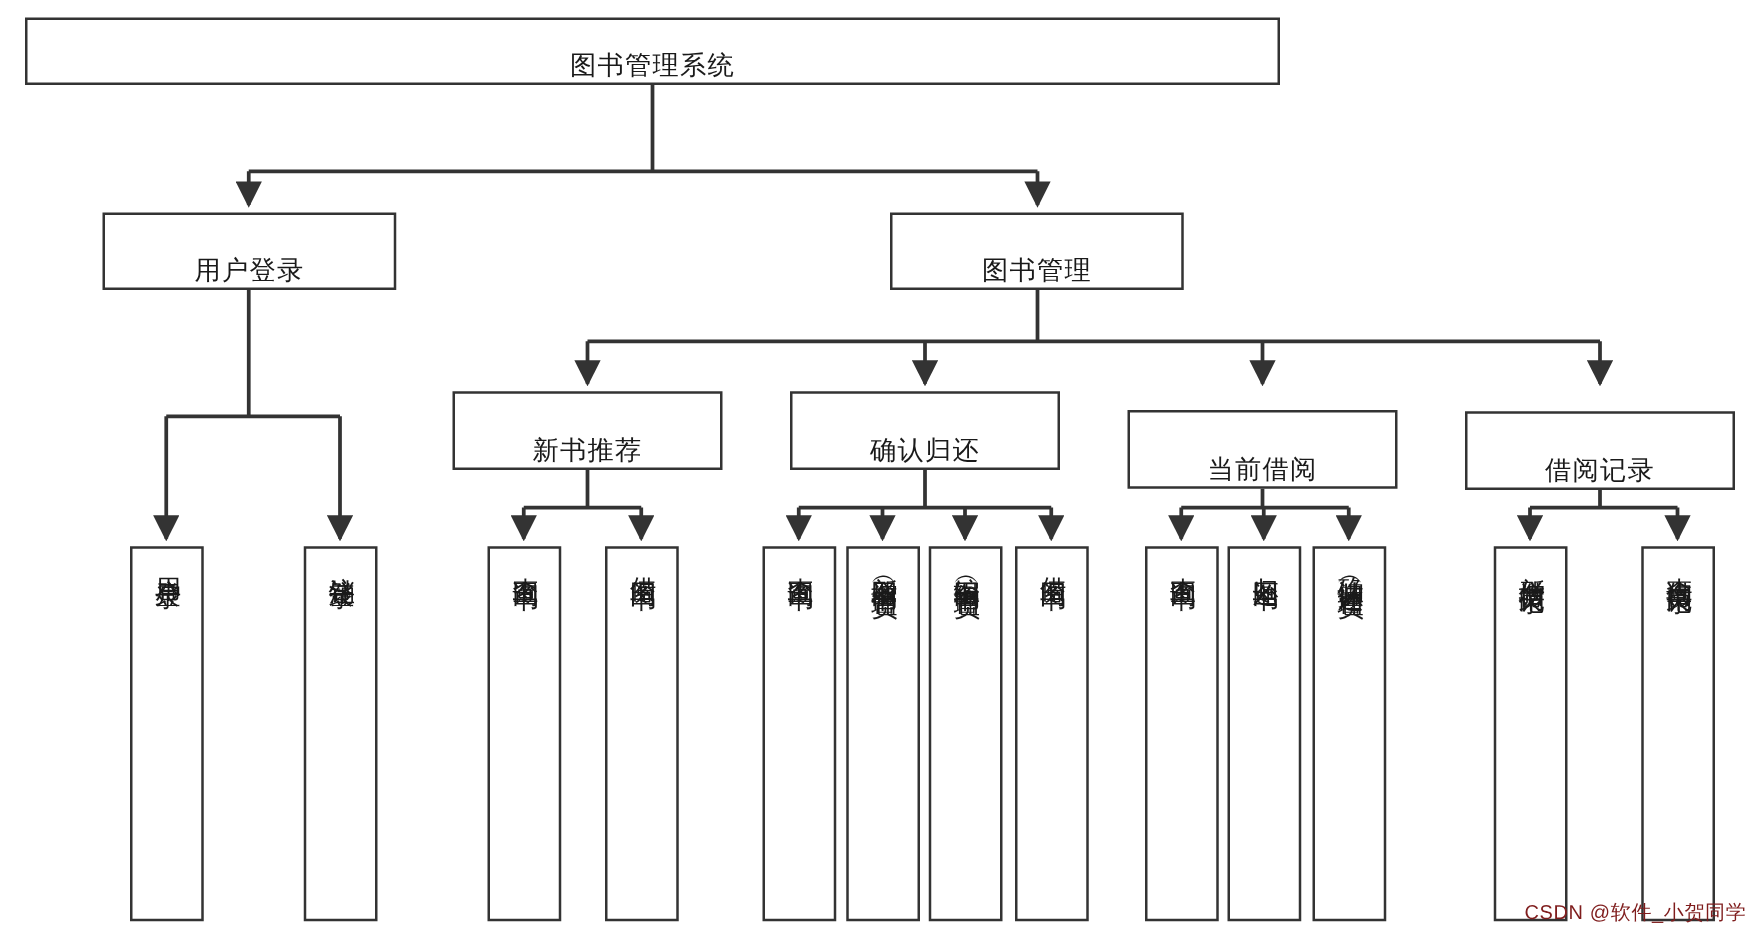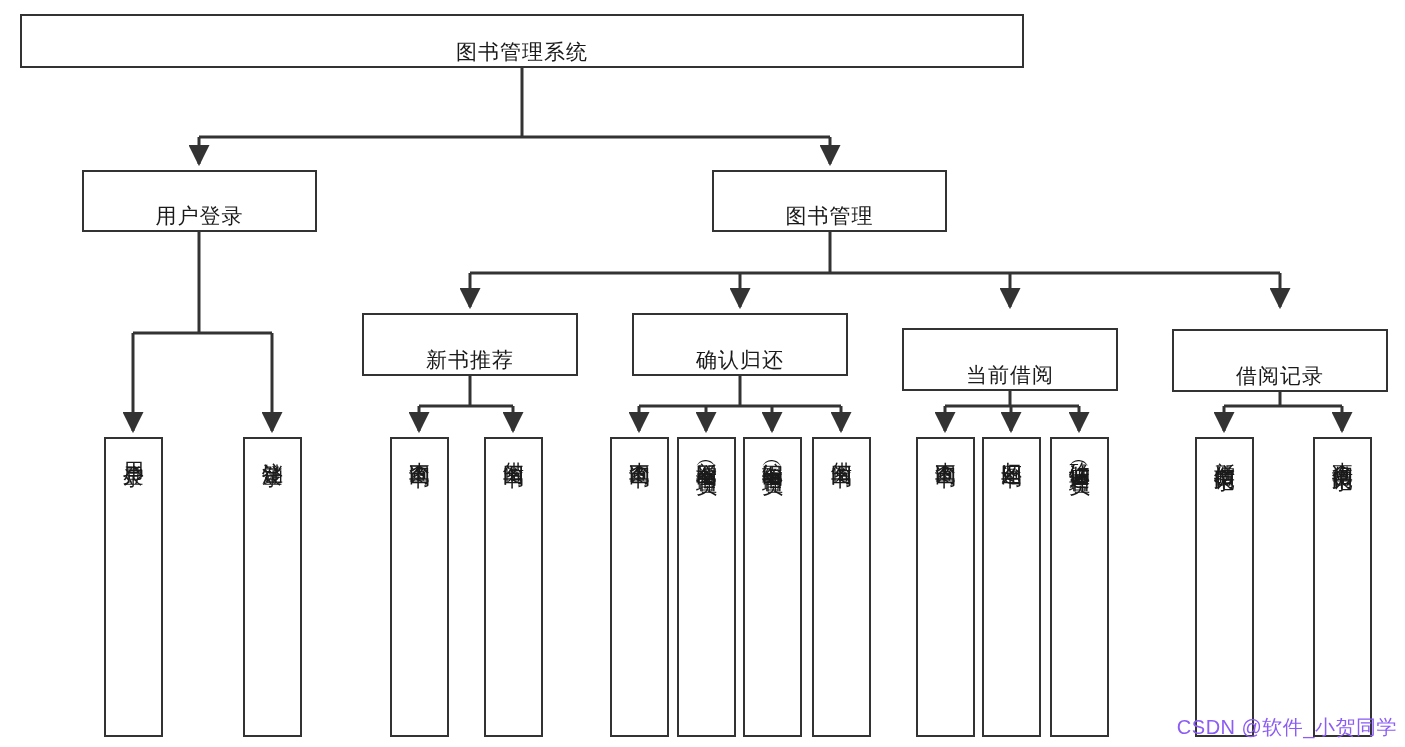--- a/index.html
+++ b/index.html
@@ -52,22 +52,22 @@
   }
   .node.v span {
     writing-mode: vertical-rl;
     text-orientation: upright;
     white-space: nowrap;
   }
   #watermark {
     position: absolute;
     right: 8px;
     bottom: 6px;
-    font-size: 20px;
-    color: #8b5cf6;
+    font-size: 16px;
+    color: #7f1d1d;
     letter-spacing: 0.5px;
     white-space: nowrap;
     margin-left: 20px;
   }
 </style>
 </head>
 <body>
 
 <div id="canvas">
 

